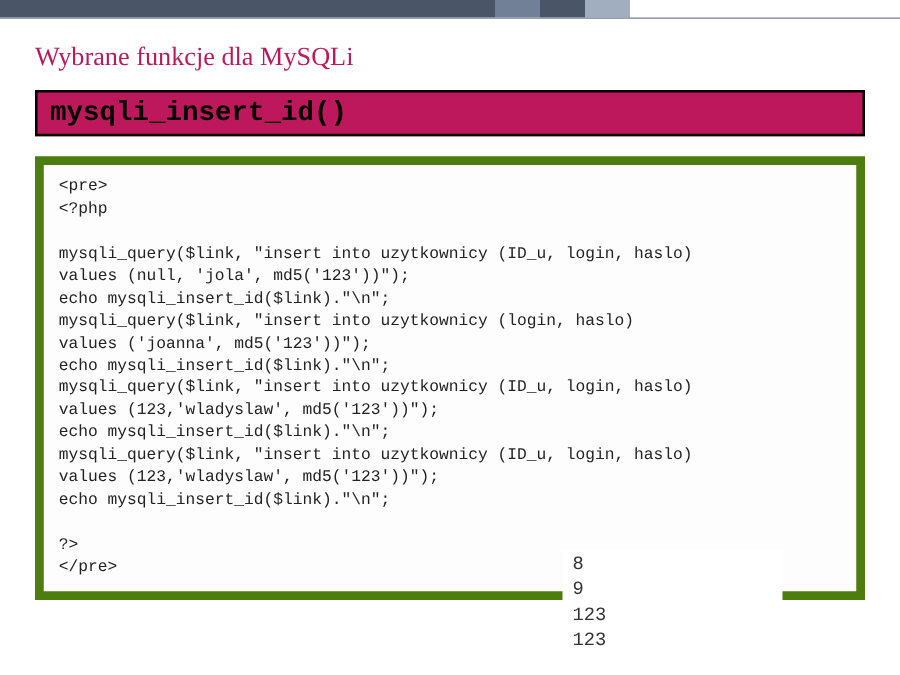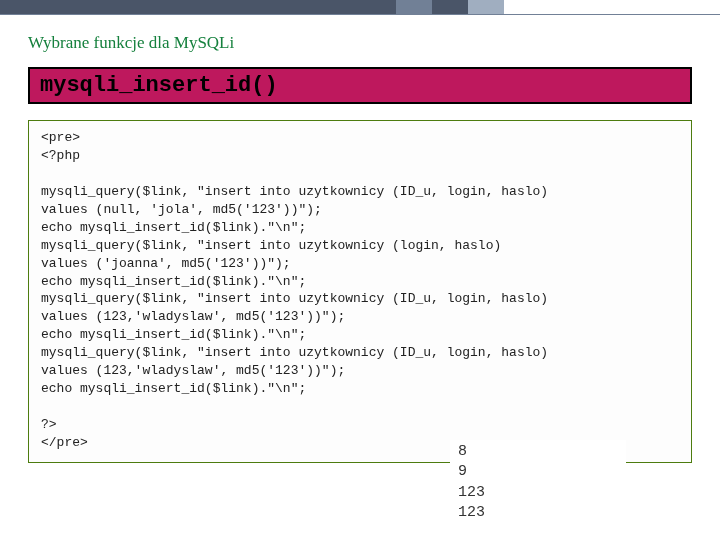--- a/index.html
+++ b/index.html
@@ -19,35 +19,35 @@
       #718096 55%, #718096 60%,
       #4a5568 60%, #4a5568 65%,
       #a0aec0 65%, #a0aec0 70%,
       #fff 70%, #fff 100%);
     border-bottom: 1px solid #718096;
   }
   .content {
     padding: 18px 28px 0 28px;
   }
   .subtitle {
-    font-size: 17px;
+    font-size: 21px;
     margin-bottom: 14px;
-    color: #15803d;
+    color: #be185d;
   }
   .func-box {
     border: 2px solid #000;
     padding: 4px 10px;
     font-family: 'Courier New', monospace;
     font-size: 22px;
     font-weight: bold;
     margin-bottom: 16px;
     background: #be185d;
   }
   .code-box {
-    border: 1px solid #4d7c0f;
+    border: 7px solid #4d7c0f;
     background: #fdfdfd;
     padding: 8px 12px 10px 12px;
     font-family: 'Courier New', monospace;
     font-size: 13px;
     line-height: 1.38;
     color: #222;
     white-space: pre;
     overflow: hidden;
   }
   .output-box {

